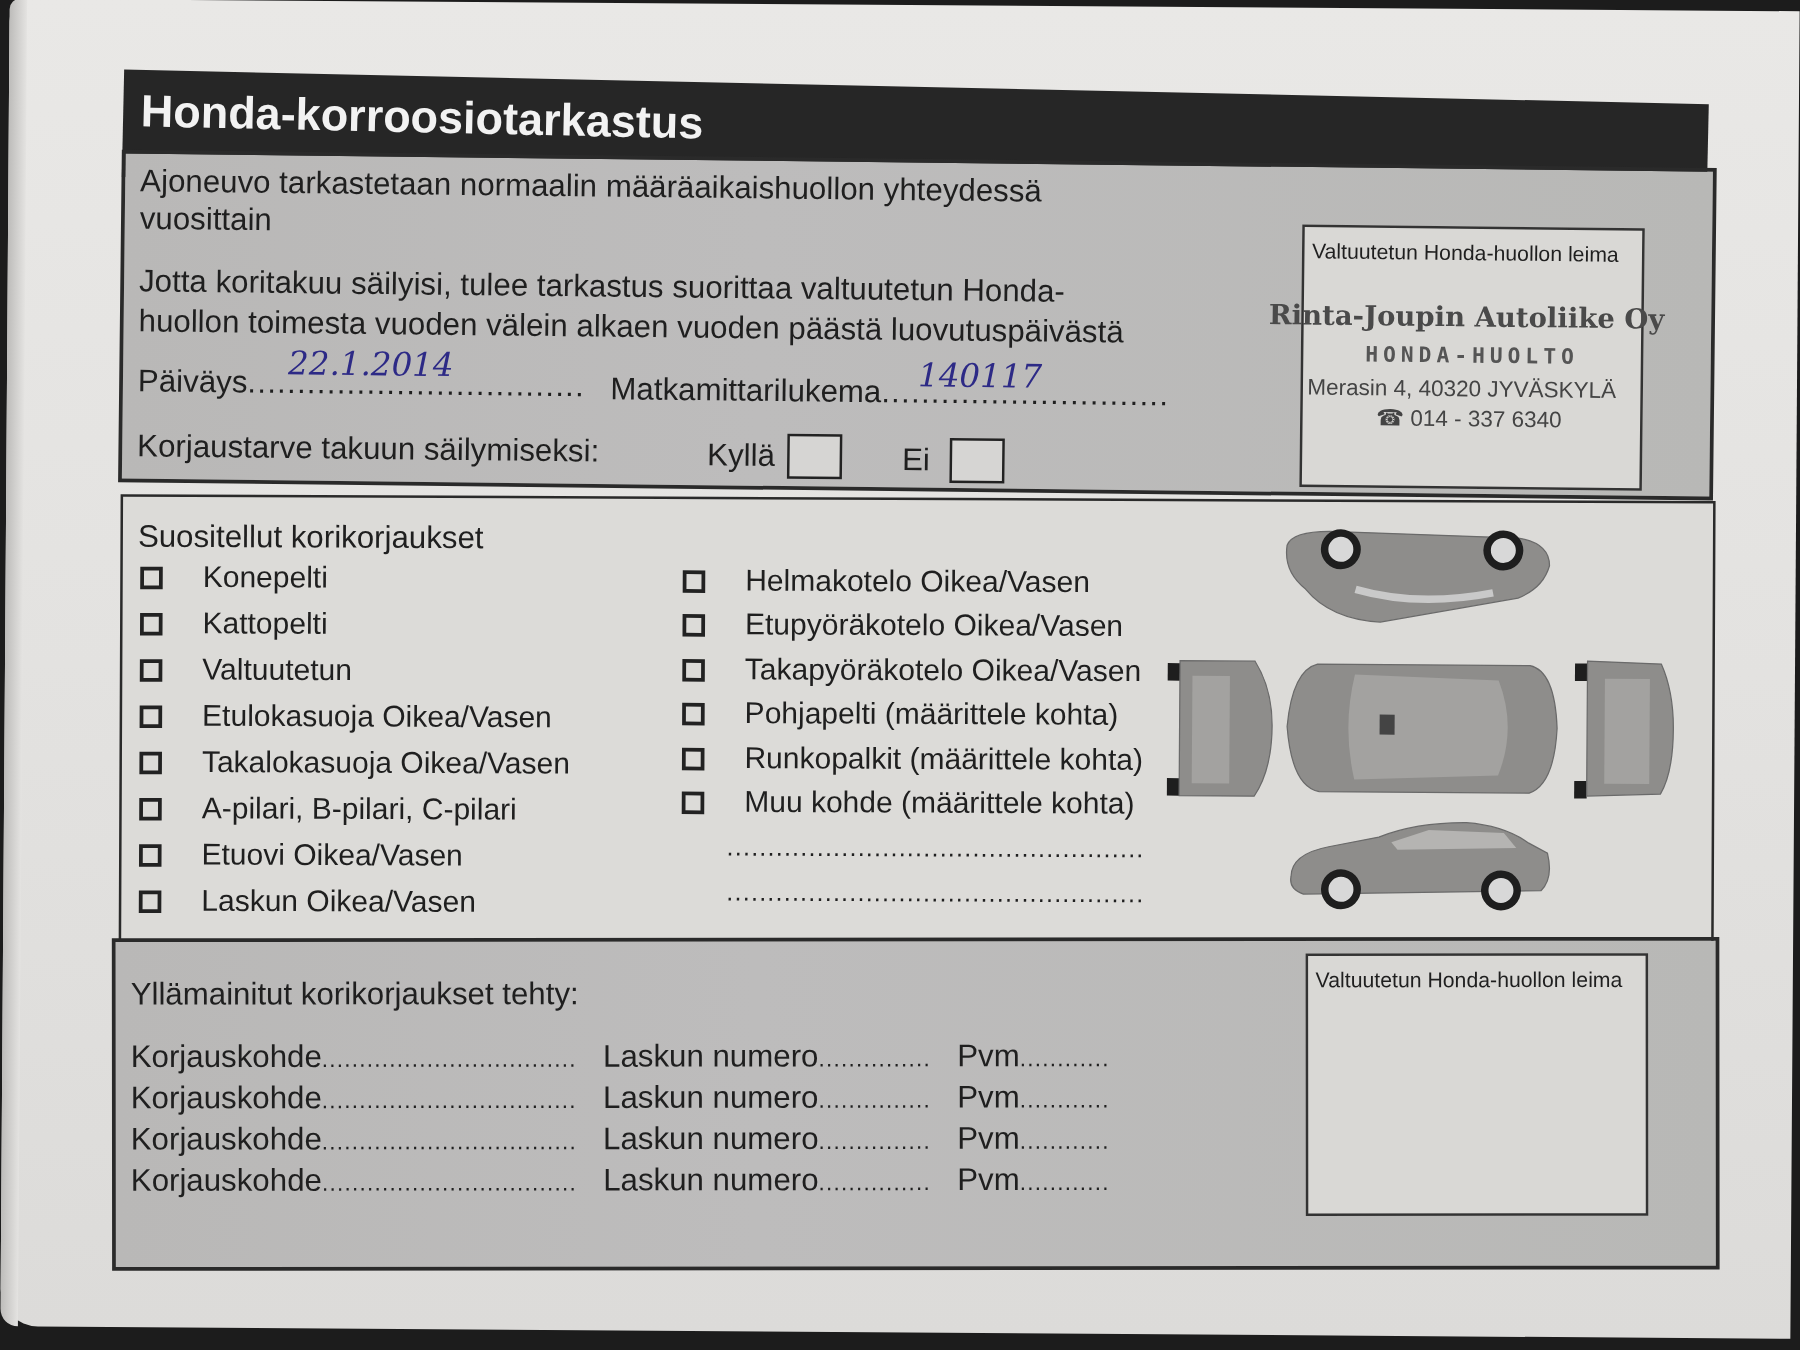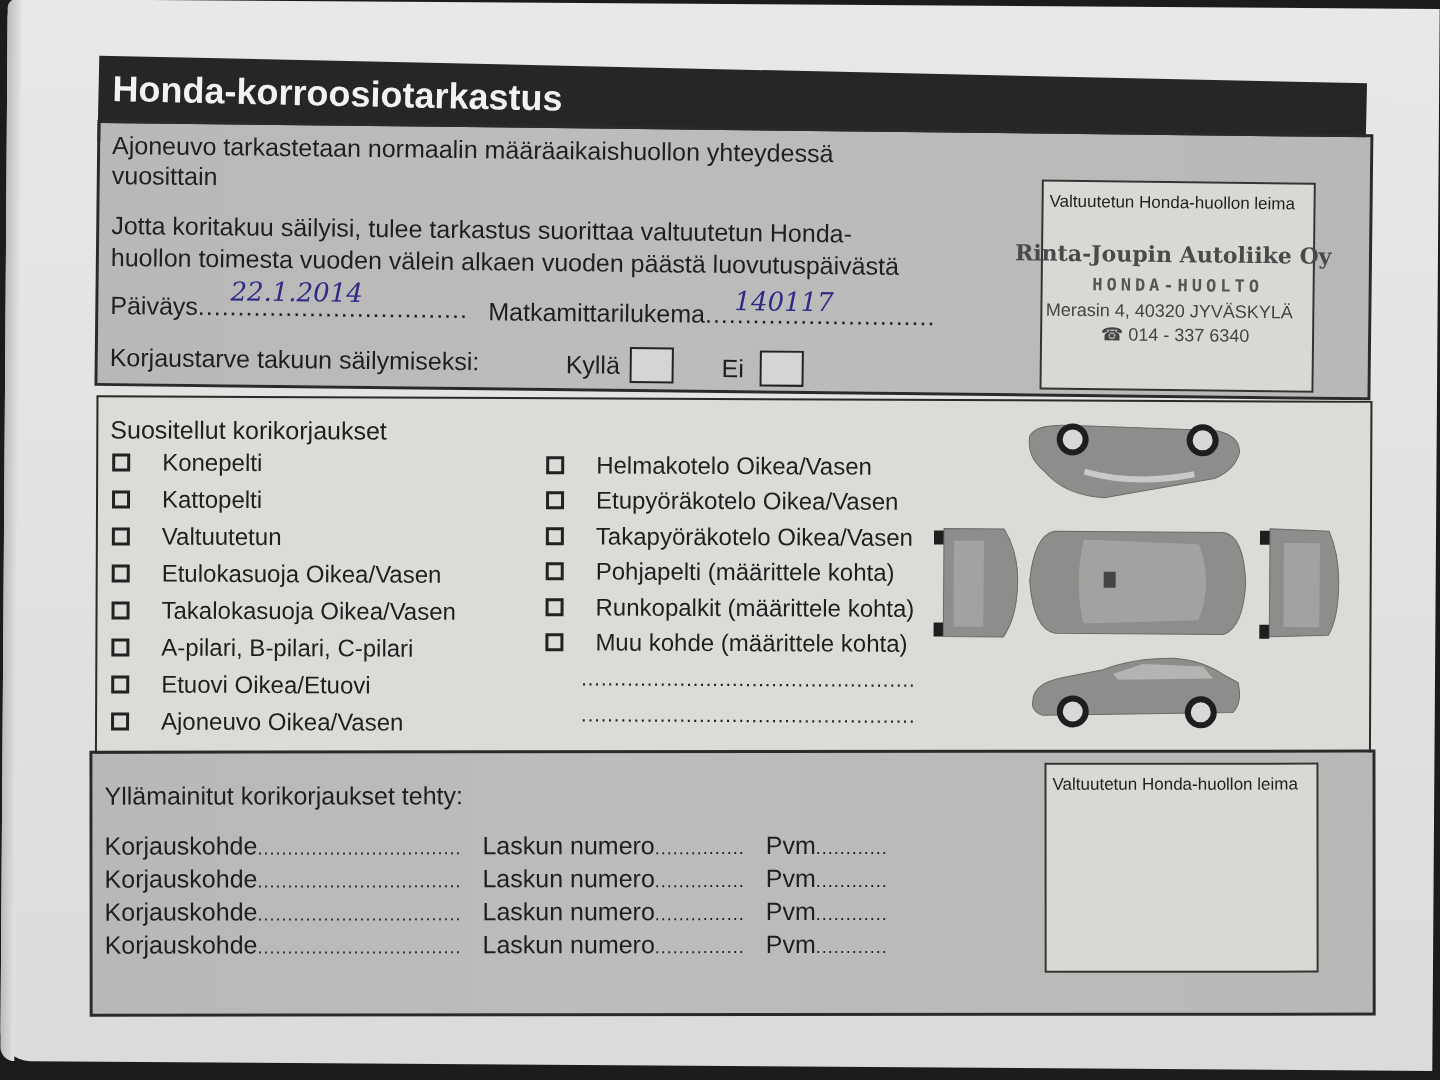--- a/index.html
+++ b/index.html
@@ -135,25 +135,25 @@
       <div class="check-row">
           <span class="checkbox"></span>
           <span class="check-label">Takalokasuoja Oikea/Vasen</span>
         </div>
       <div class="check-row">
           <span class="checkbox"></span>
           <span class="check-label">A-pilari, B-pilari, C-pilari</span>
         </div>
       <div class="check-row">
           <span class="checkbox"></span>
-          <span class="check-label">Etuovi Oikea/Etuovi</span>
-        </div>
-      <div class="check-row">
-          <span class="checkbox"></span>
-          <span class="check-label">Ajoneuvo Oikea/Vasen</span>
+          <span class="check-label">Etuovi Oikea/Vasen</span>
+        </div>
+      <div class="check-row">
+          <span class="checkbox"></span>
+          <span class="check-label">Laskun Oikea/Vasen</span>
         </div>
     </div>
 
     <div class="checklist" style="left:448px; top:48px;">
       <div class="check-row" style="height:35.5px;">
           <span class="checkbox"></span>
           <span class="check-label">Helmakotelo Oikea/Vasen</span>
         </div>
       <div class="check-row" style="height:35.5px;">
           <span class="checkbox"></span>

